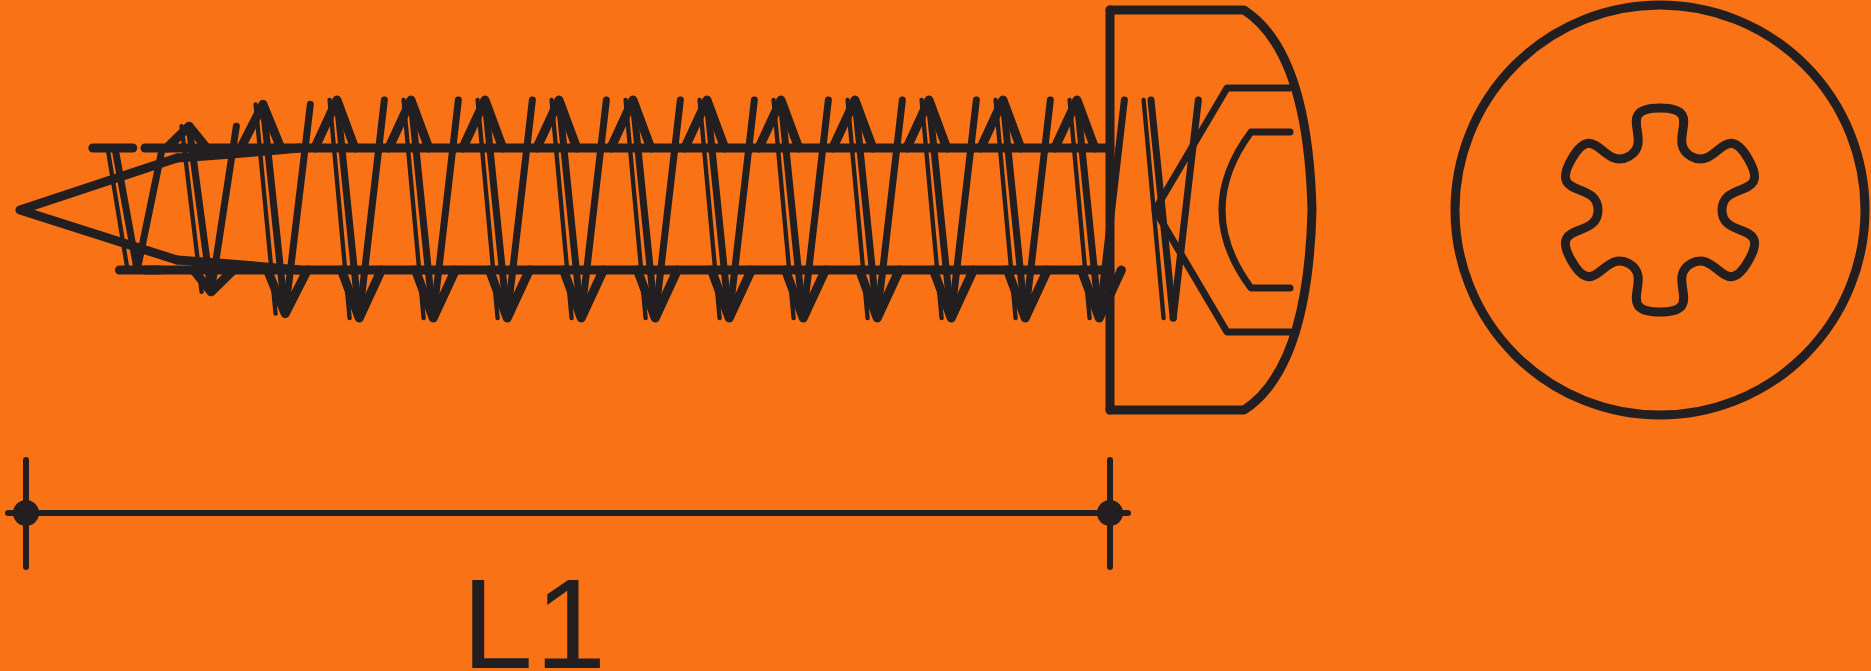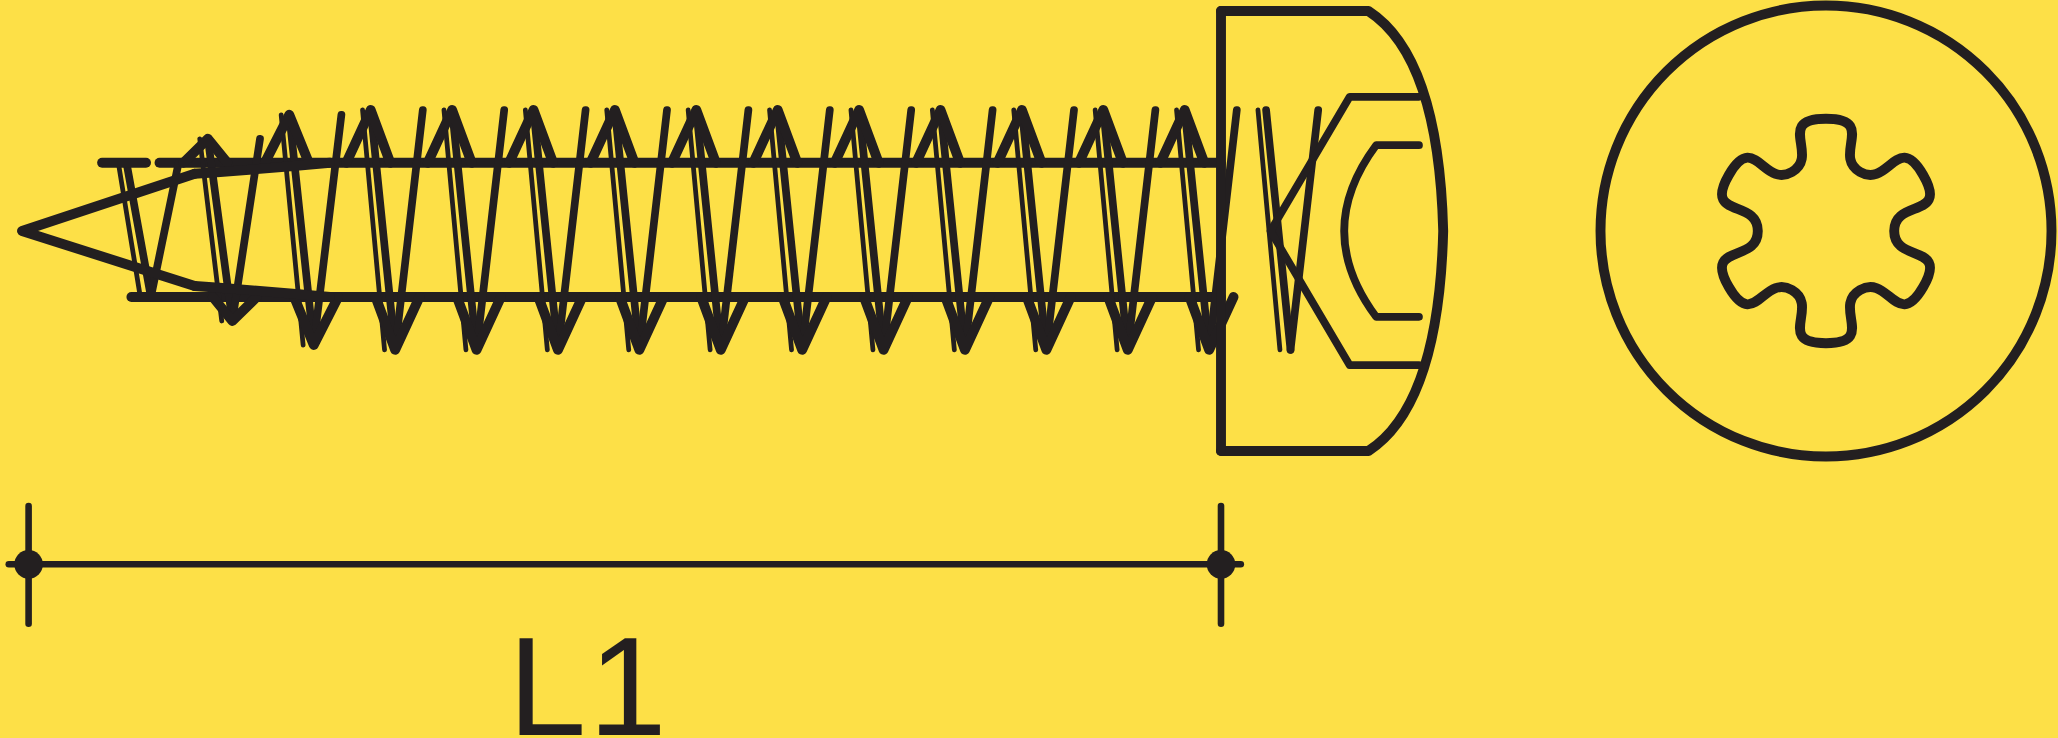--- a/index.html
+++ b/index.html
@@ -11,21 +11,21 @@
   body {
     font-family: "Liberation Sans", sans-serif;
     width: 1871px;
     height: 671px;
     overflow: hidden;
   }
   #drawing-canvas {
     position: relative;
     width: 1871px;
     height: 671px;
-    background: #fde047;
+    background: #f97316;
   }
   #drawing-svg {
     position: absolute;
     top: 0;
     left: 0;
     display: block;
   }
   .ink-stroke {
     fill: none;
     stroke: #231f20;

